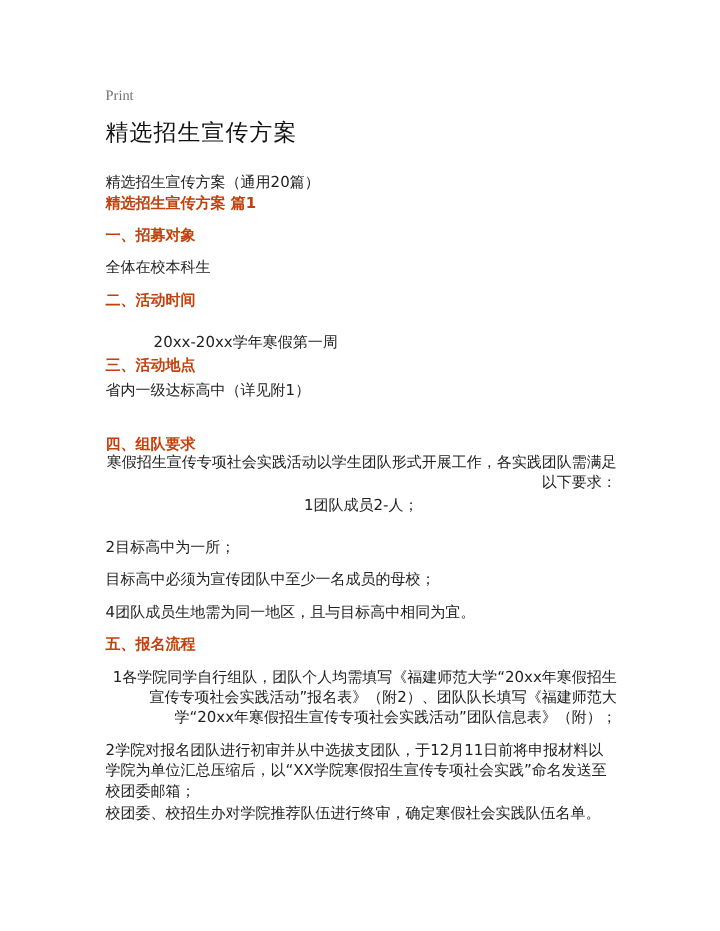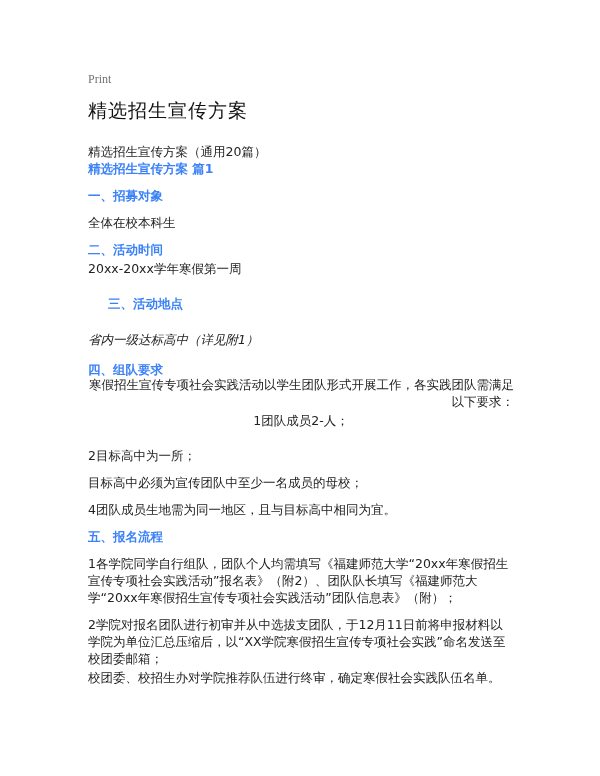--- a/index.html
+++ b/index.html
@@ -43,48 +43,48 @@
     .line {
       position: absolute;
       left: 0;
       width: 426px;
       font-size: 12.5px;
       line-height: 17px;
       color: #222;
     }
     .heading {
       font-weight: bold;
-      color: #3b82f6;
+      color: #c2410c;
     }
   </style>
 </head>
 <body>
 
 <div class="page">
   <div class="print-label">Print</div>
 
   <h1 class="doc-title" style="margin:0;">精选招生宣传方案</h1>
 
   <div class="line" style="top:132px;margin-top:11px;">精选招生宣传方案（通用20篇）</div>
 
   <div class="line heading" style="top:160px;">精选招生宣传方案 篇1</div>
 
   <div class="line heading" style="top:187px;">一、招募对象</div>
   <div class="line" style="top:214px;">全体在校本科生</div>
 
   <div class="line heading" style="top:241px;">二、活动时间</div>
-  <div class="line" style="top:260px;">20xx-20xx学年寒假第一周</div>
+  <div class="line" style="top:276px;margin-left:40px;">20xx-20xx学年寒假第一周</div>
 
-  <div class="line heading" style="top:295px;margin-left:20px;">三、活动地点</div>
-  <div class="line" style="top:331px;font-style:italic;">省内一级达标高中（详见附1）</div>
+  <div class="line heading" style="top:295px;">三、活动地点</div>
+  <div class="line" style="top:316px;">省内一级达标高中（详见附1）</div>
 
   <div class="line heading" style="top:361px;">四、组队要求</div>
   <div class="line" style="top:376px;text-align:right;">寒假招生宣传专项社会实践活动以学生团队形式开展工作，各实践团队需满足以下要求：</div>
   <div class="line" style="top:412px;text-align:center;">1团队成员2-人；</div>
   <div class="line" style="top:447px;">2目标高中为一所；</div>
   <div class="line" style="top:474px;">目标高中必须为宣传团队中至少一名成员的母校；</div>
   <div class="line" style="top:501px;">4团队成员生地需为同一地区，且与目标高中相同为宜。</div>
 
   <div class="line heading" style="top:528px;">五、报名流程</div>
-  <div class="line" style="top:555px;">1各学院同学自行组队，团队个人均需填写《福建师范大学“20xx年寒假招生宣传专项社会实践活动”报名表》（附2）、团队队长填写《福建师范大学“20xx年寒假招生宣传专项社会实践活动”团队信息表》（附）；</div>
+  <div class="line" style="top:555px;text-align:right;">1各学院同学自行组队，团队个人均需填写《福建师范大学“20xx年寒假招生宣传专项社会实践活动”报名表》（附2）、团队队长填写《福建师范大学“20xx年寒假招生宣传专项社会实践活动”团队信息表》（附）；</div>
   <div class="line" style="top:616px;">2学院对报名团队进行初审并从中选拔支团队，于12月11日前将申报材料以学院为单位汇总压缩后，以“XX学院寒假招生宣传专项社会实践”命名发送至校团委邮箱；</div>
   <div class="line" style="top:669px;">校团委、校招生办对学院推荐队伍进行终审，确定寒假社会实践队伍名单。</div>
 </div>
 
 </body></html>

